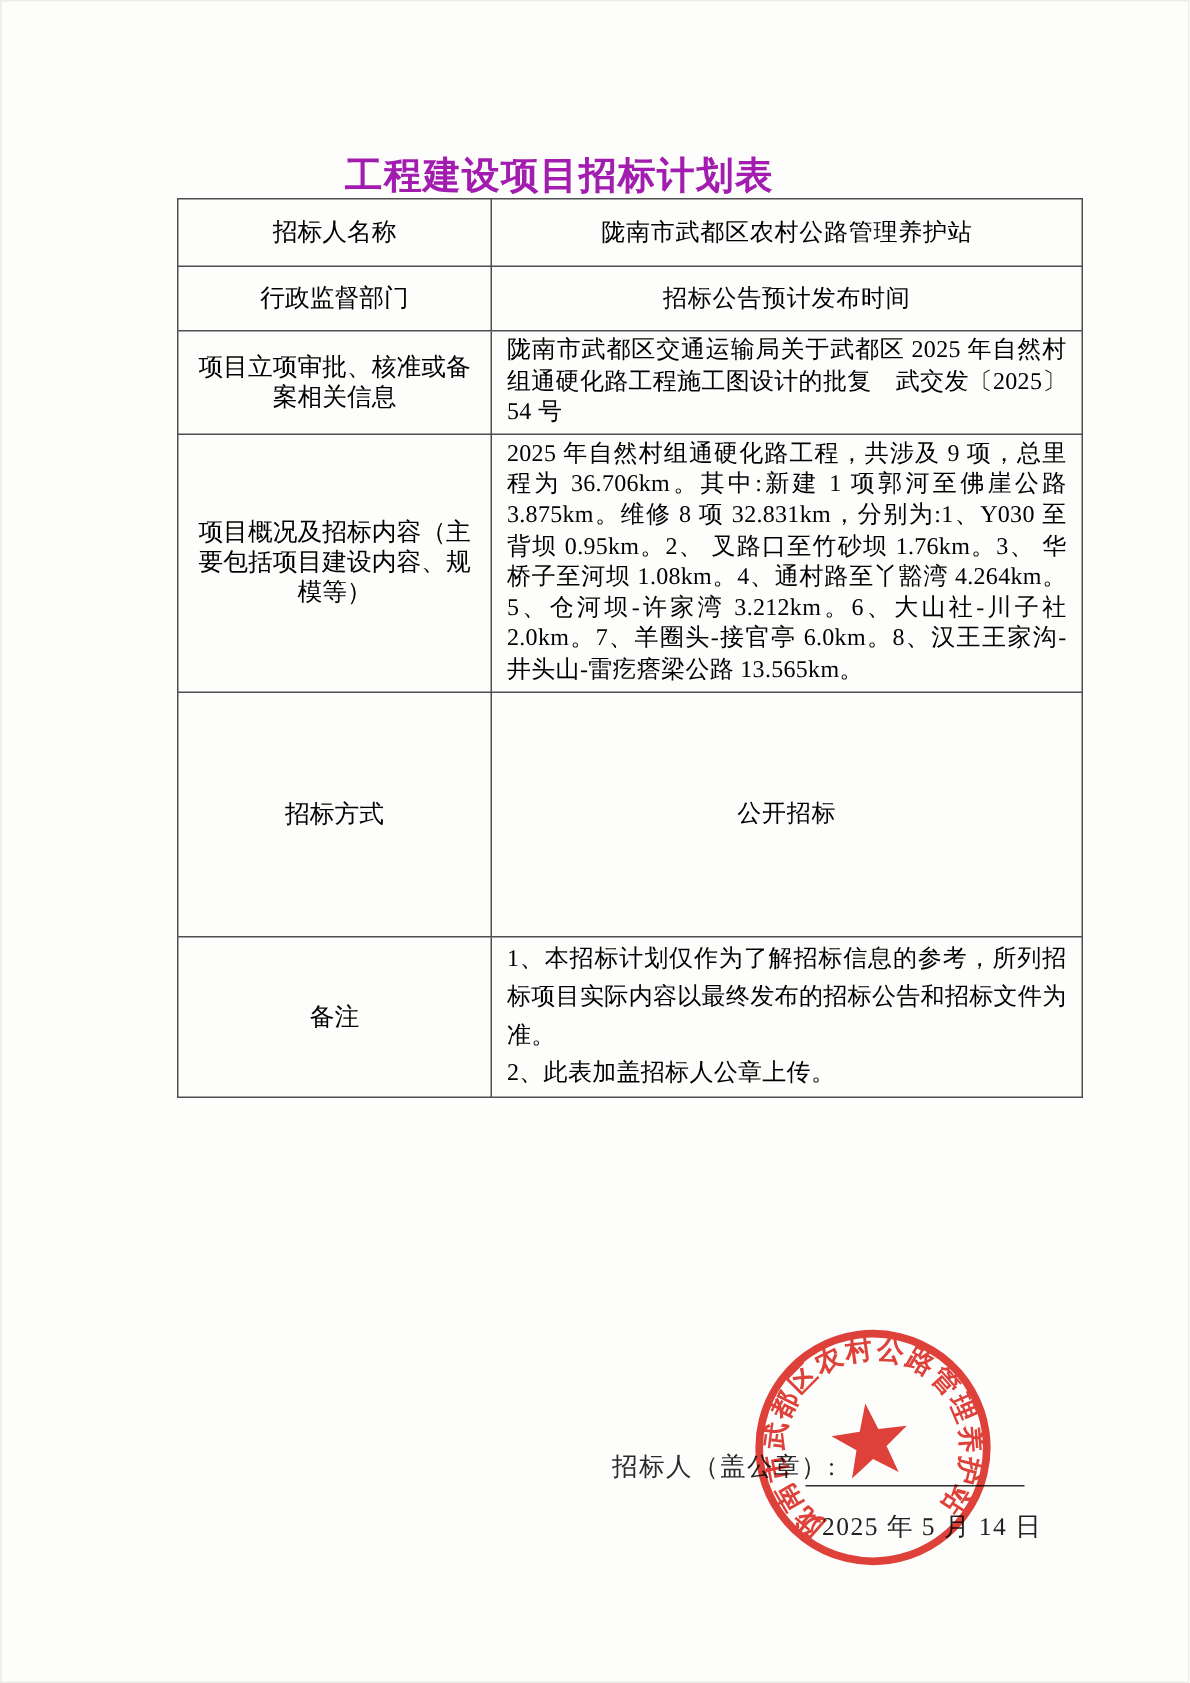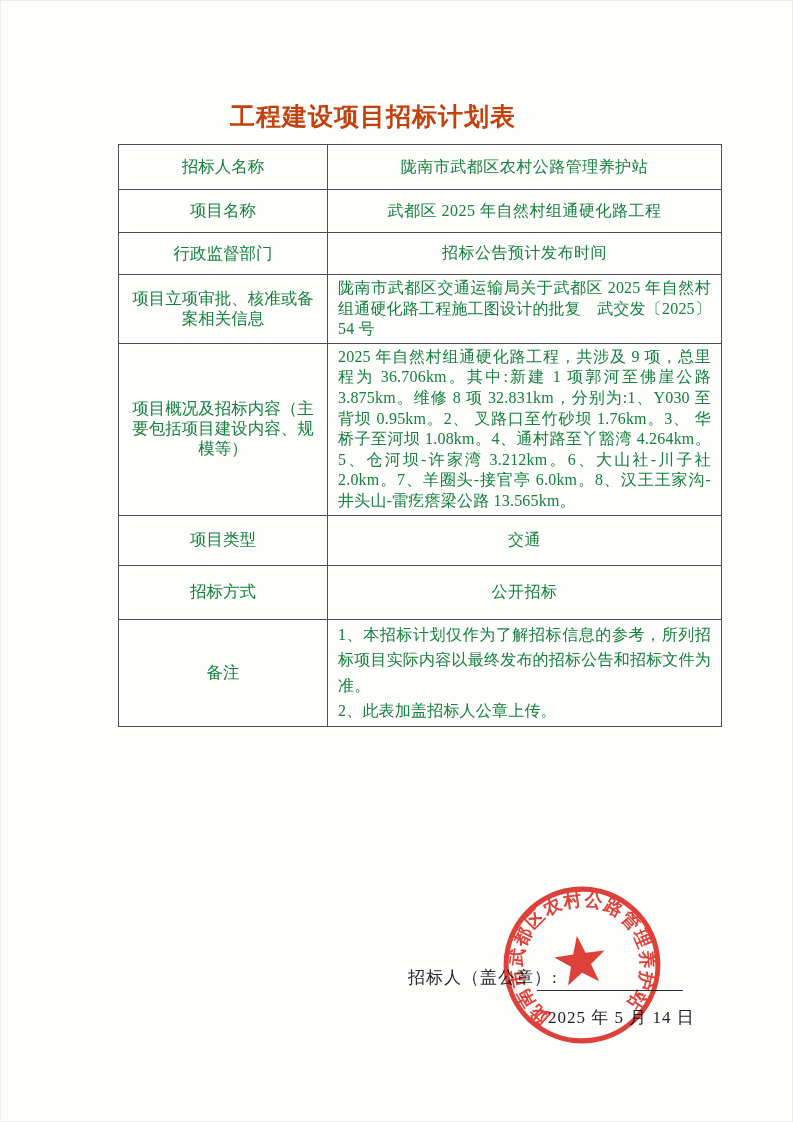--- a/index.html
+++ b/index.html
@@ -10,26 +10,26 @@
     color:#1f1f1f;
   }
   .page{
     position:relative;width:793px;height:1122px;
     background:#fdfdfc;overflow:hidden;
     box-shadow:inset 0 0 0 1px #ececea;
   }
   .title{
     position:absolute;top:100px;left:0;width:746px;
     text-align:center;
-    font-size:25px;font-weight:bold;letter-spacing:1px;color:#c2410c;
+    font-size:25px;font-weight:bold;letter-spacing:1px;color:#a21caf;
   }
   .doc-table{
-    position:absolute;top:144px;left:118px;width:569px;
+    position:absolute;top:132px;left:118px;width:569px;
     border-collapse:collapse;table-layout:fixed;
-    font-size:16px;color:#15803d;
+    font-size:16px;color:#000000;
   }
   .doc-table td{
     border:1.5px solid #4f4f4f;
     padding:2px 8px;vertical-align:middle;
   }
   .doc-table .label{
     width:192px;text-align:center;line-height:20px;font-size:16.5px;
   }
   .doc-table .value{width:377px;}
   .doc-table .center{text-align:center;letter-spacing:0.5px;}
@@ -80,38 +80,30 @@
 
   <div class="title">工程建设项目招标计划表</div>
 
   <table class="doc-table">
     <tbody>
       <tr>
         <td class="label">招标人名称</td>
         <td class="value center">陇南市武都区农村公路管理养护站</td>
       </tr>
       <tr>
-        <td class="label">项目名称</td>
-        <td class="value center">武都区 2025 年自然村组通硬化路工程</td>
-      </tr>
-      <tr>
         <td class="label">行政监督部门</td>
         <td class="value center">招标公告预计发布时间</td>
       </tr>
       <tr>
         <td class="label">项目立项审批、核准或备案相关信息</td>
         <td class="value long">陇南市武都区交通运输局关于武都区 2025 年自然村组通硬化路工程施工图设计的批复　武交发〔2025〕54 号</td>
       </tr>
       <tr>
         <td class="label">项目概况及招标内容（主要包括项目建设内容、规模等）</td>
         <td class="value long">2025 年自然村组通硬化路工程，共涉及 9 项，总里程为 36.706km。其中:新建 1 项郭河至佛崖公路 3.875km。维修 8 项 32.831km，分别为:1、Y030 至背坝 0.95km。2、 叉路口至竹砂坝 1.76km。3、 华桥子至河坝 1.08km。4、通村路至丫豁湾 4.264km。5、仓河坝-许家湾 3.212km。6、大山社-川子社 2.0km。7、羊圈头-接官亭 6.0km。8、汉王王家沟-井头山-雷疙瘩梁公路 13.565km。</td>
-      </tr>
-      <tr>
-        <td class="label">项目类型</td>
-        <td class="value center">交通</td>
       </tr>
       <tr>
         <td class="label">招标方式</td>
         <td class="value center">公开招标</td>
       </tr>
       <tr>
         <td class="label">备注</td>
         <td class="value remarks">1、本招标计划仅作为了解招标信息的参考，所列招标项目实际内容以最终发布的招标公告和招标文件为准。
 2、此表加盖招标人公章上传。</td>
       </tr>

